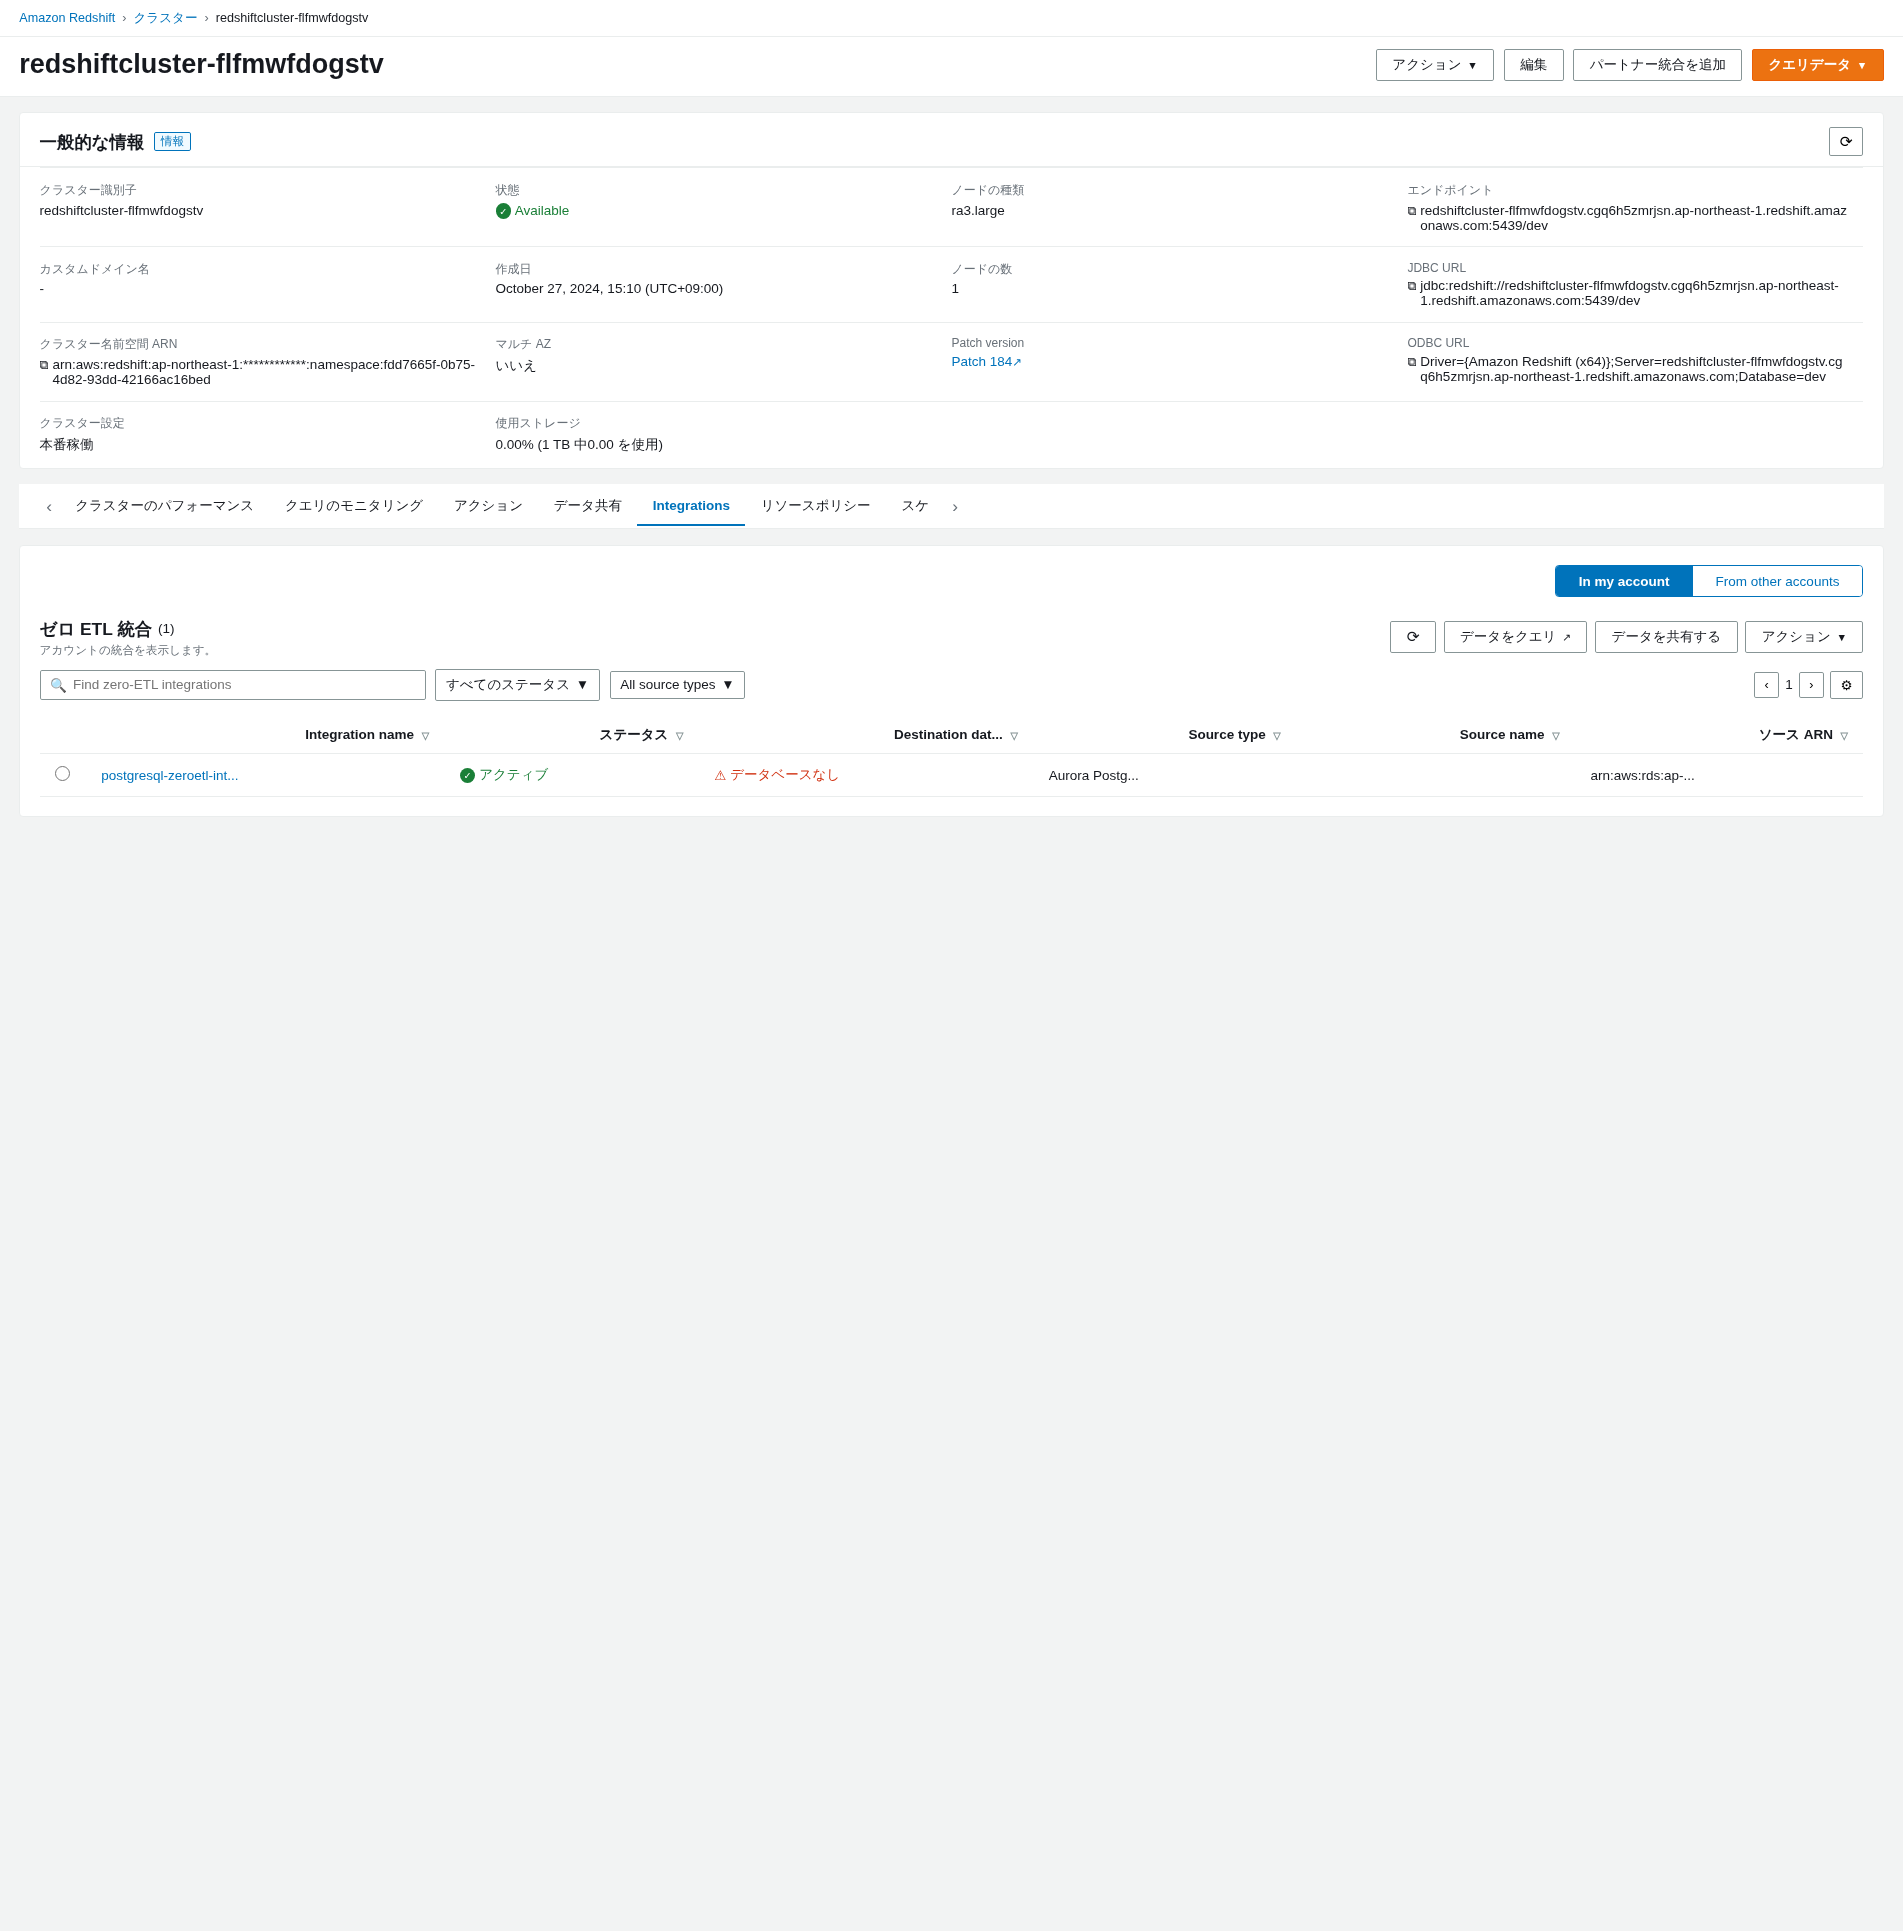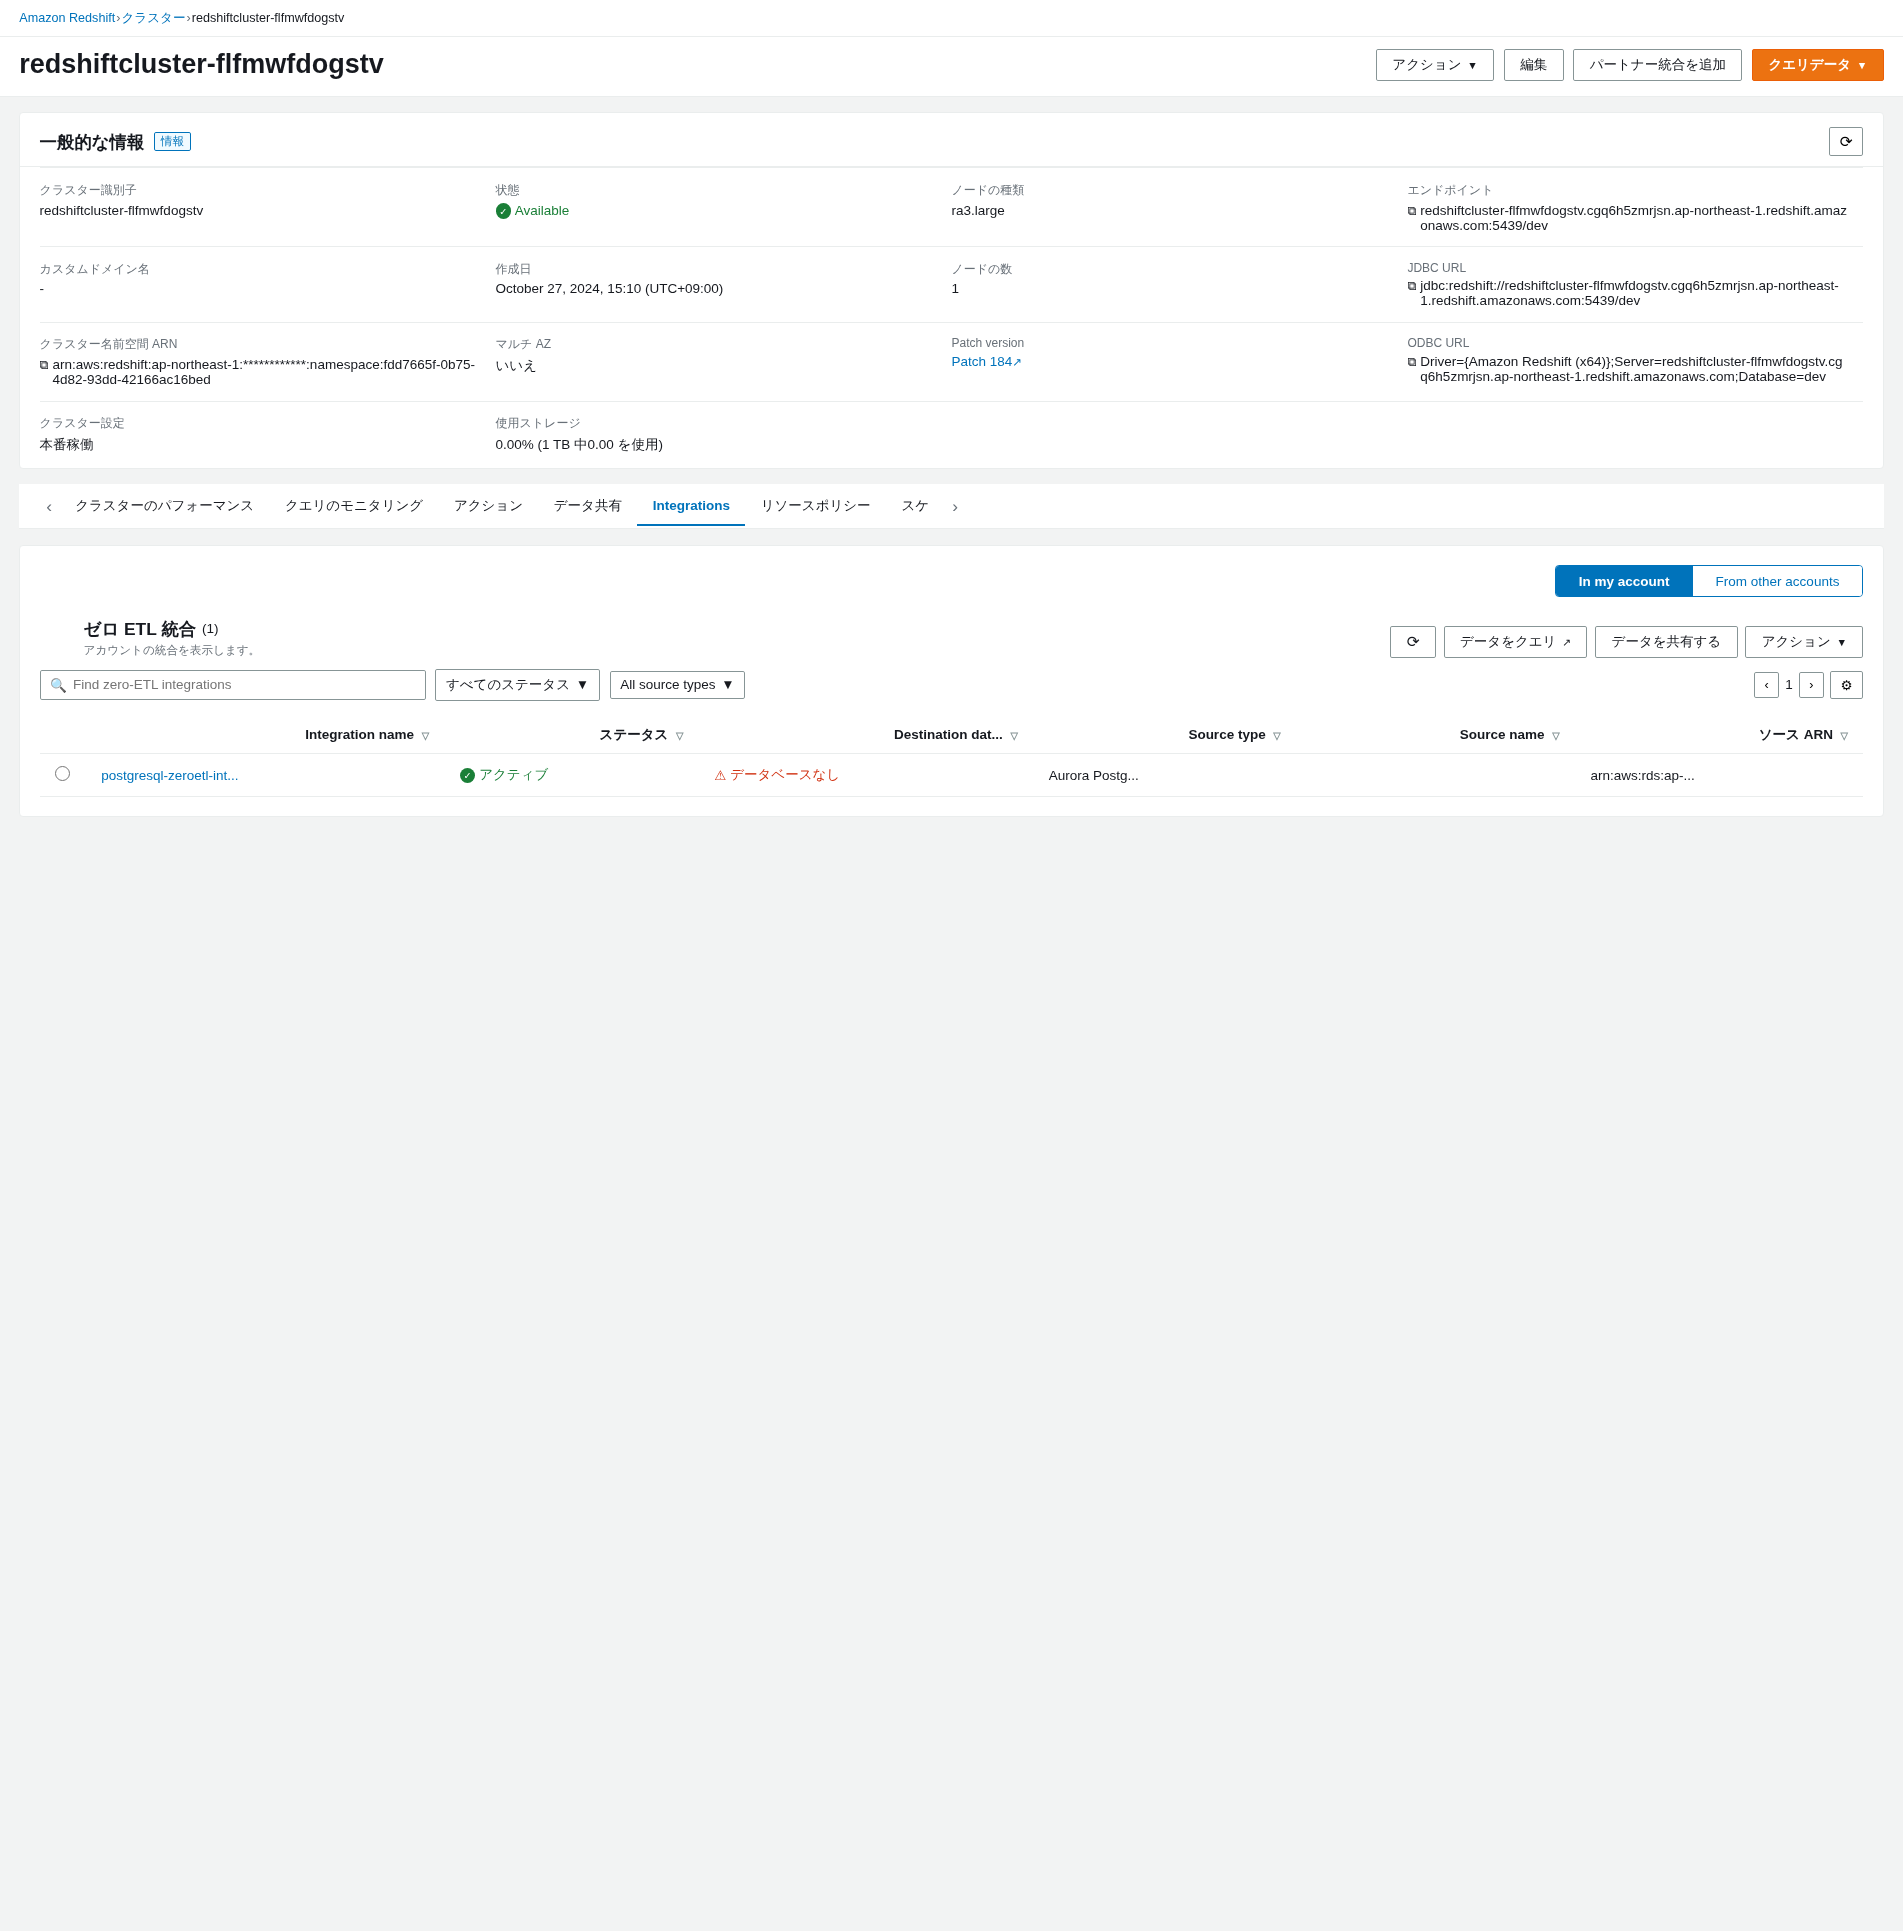--- a/index.html
+++ b/index.html
@@ -1,19 +1,19 @@
 <!DOCTYPE html>
 <html><head>
   <meta charset="utf-8">
   <style>
     * { box-sizing: border-box; margin: 0; padding: 0; }
     body { font-family: -apple-system, BlinkMacSystemFont, "Segoe UI", Arial, sans-serif; font-size: 13.5px; color: #16191f; background: #f2f3f3; min-width: 966px; }
 
     
-    .breadcrumb { display: flex; align-items: center; gap: 1px; padding: 11.6px 19.3px 7.7px; font-size: 12.6px; }
+    .breadcrumb { display: flex; align-items: center; gap: 7px; padding: 11.6px 19.3px 7.7px; font-size: 12.6px; }
     .breadcrumb a { color: #0073bb; text-decoration: none; }
     .breadcrumb-sep { color: #687078; }
     .breadcrumb-current { color: #16191f; }
 
     
     .page-header { display: flex; align-items: center; justify-content: space-between; padding: 3.9px 19.3px 15.4px; background: #fff; border-bottom: 1px solid #eaeded; }
     .page-title { font-size: 27px; font-weight: 700; color: #16191f; }
     .header-actions { display: flex; gap: 9.7px; align-items: center; }
     .btn { display: inline-flex; align-items: center; gap: 5.8px; padding: 5.8px 15.4px; border-radius: 1.9px; font-size: 13.5px; cursor: pointer; border: 1px solid; font-weight: 400; }
     .btn-default { background: #fff; border-color: #879596; color: #16191f; }
@@ -46,21 +46,21 @@
     
     .integrations-content { background: #fff; border: 1px solid #eaeded; border-radius: 3.9px; padding: 19.3px; }
 
     
     .account-toggle { display: flex; justify-content: flex-end; margin-bottom: 19.3px; }
     .toggle-group { display: flex; border: 1px solid #0073bb; border-radius: 3.9px; overflow: hidden; }
     .toggle-btn { padding: 7.7px 23px; background: #fff; border: none; cursor: pointer; font-size: 13.5px; color: #0073bb; }
     .toggle-btn.active { background: #0073bb; color: #fff; font-weight: 700; }
 
     
-    .etl-header { display: flex; align-items: flex-end; justify-content: space-between; margin-bottom: 11.6px; margin-left: 44px; }
+    .etl-header { display: flex; align-items: center; justify-content: space-between; margin-bottom: 11.6px; }
     .etl-title { font-size: 17.4px; font-weight: 700; }
     .etl-subtitle { font-size: 11.6px; color: #687078; margin-top: 1.9px; }
     .etl-actions { display: flex; gap: 7.7px; align-items: center; }
 
     
     .filter-bar { display: flex; gap: 9.7px; align-items: center; margin-bottom: 15.4px; }
     .search-box { display: flex; align-items: center; border: 1px solid #879596; border-radius: 1.9px; padding: 5.8px 9.7px; background: #fff; flex: 1; max-width: 386px; }
     .search-box input { border: none; outline: none; font-size: 13.5px; color: #687078; width: 100%; background: transparent; }
     .search-icon-span { color: #687078; margin-right: 5.8px; }
     .select-box { display: flex; align-items: center; border: 1px solid #879596; border-radius: 1.9px; padding: 5.8px 9.7px; background: #fff; cursor: pointer; gap: 5.8px; }

